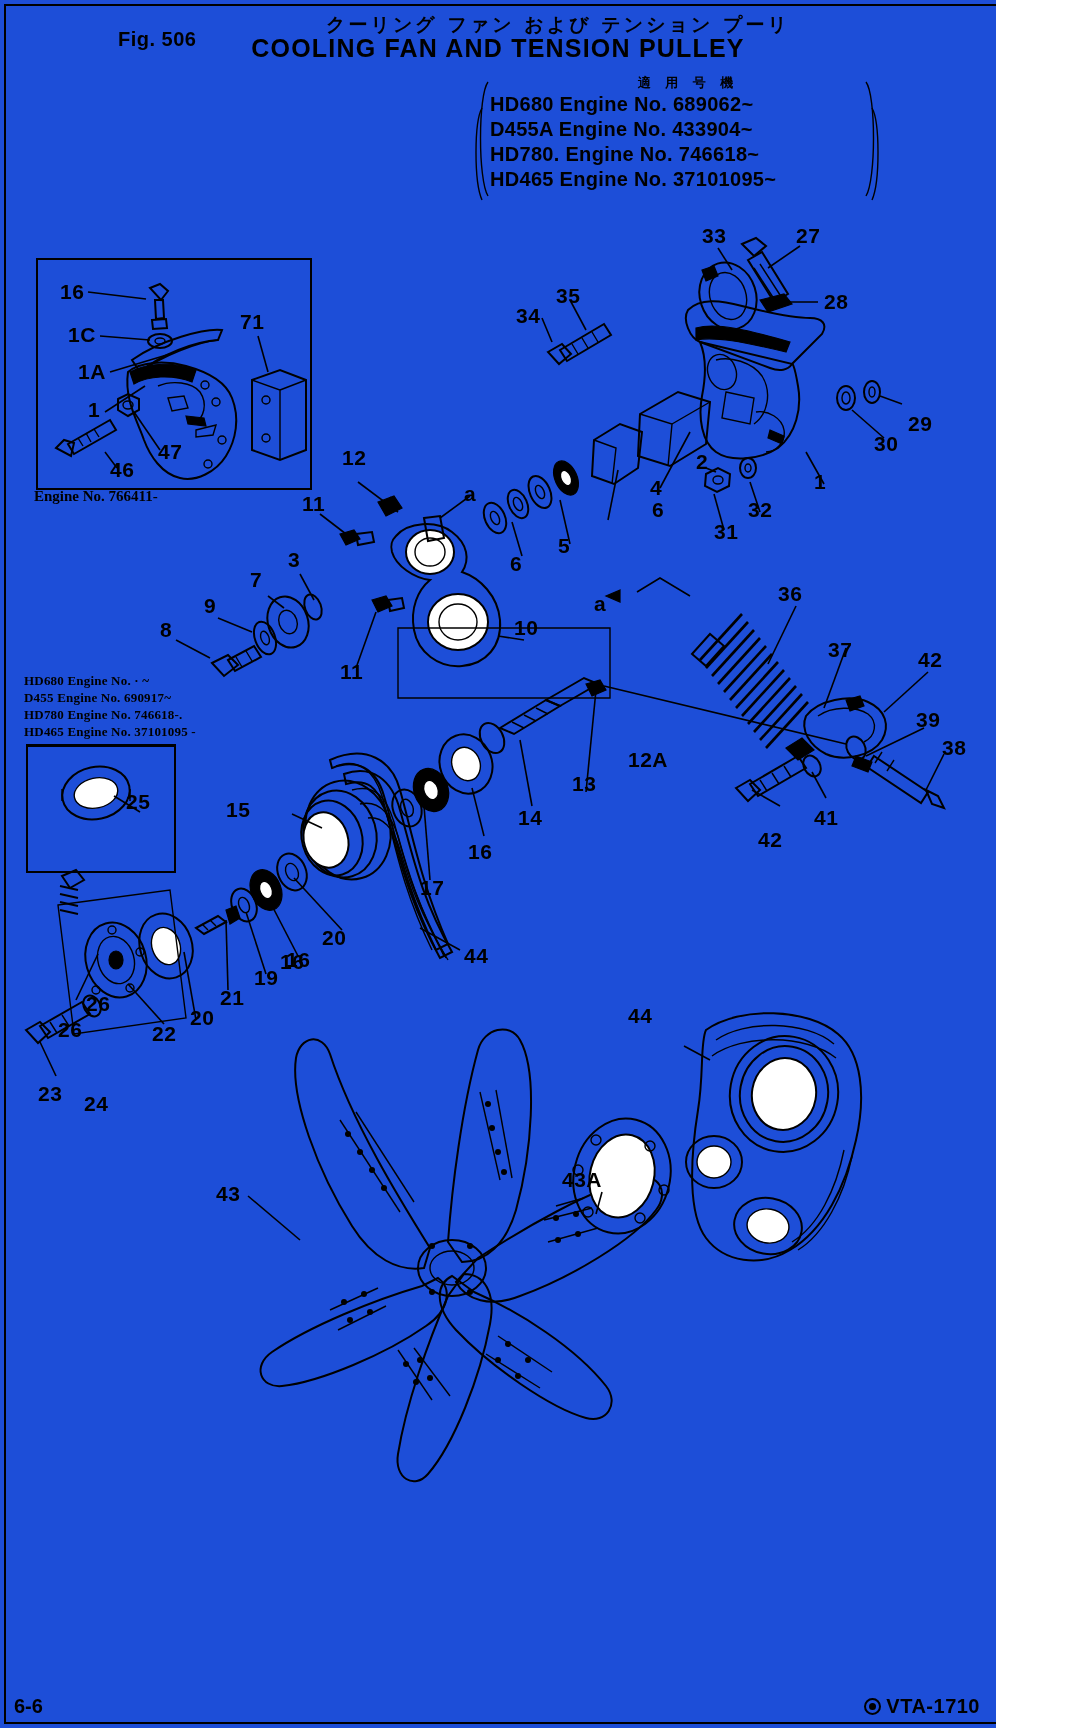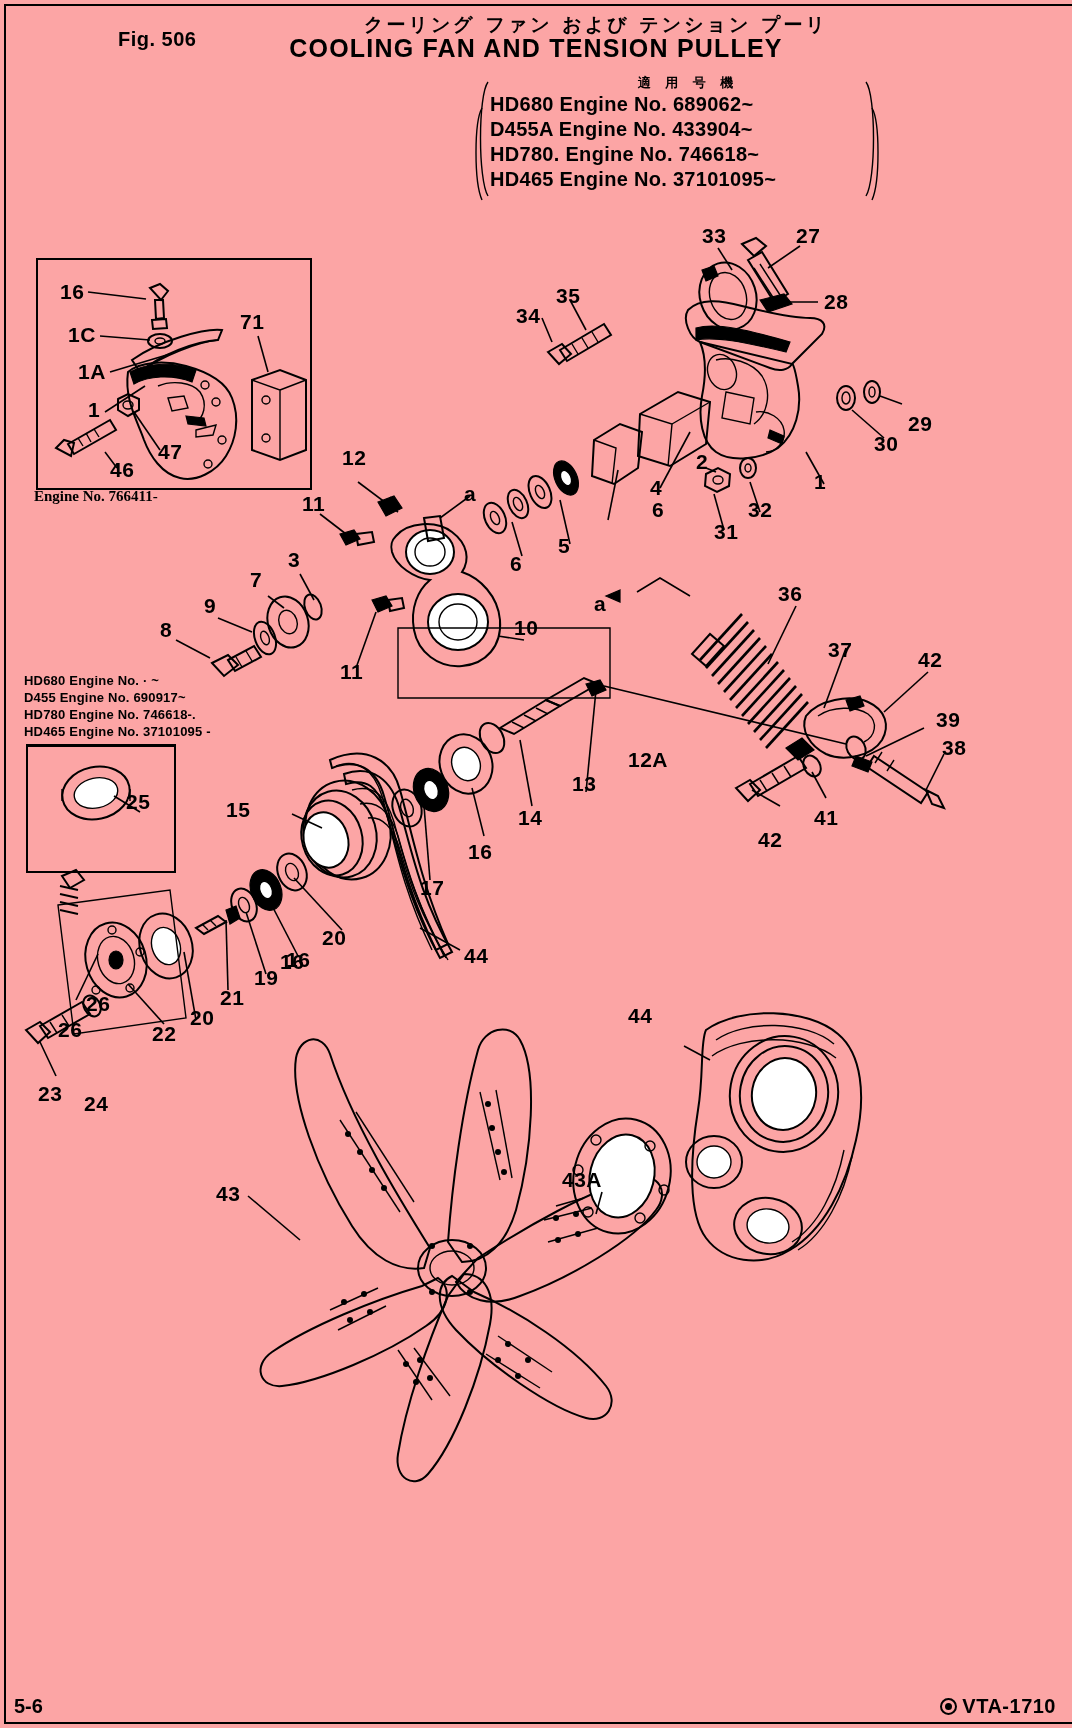--- a/index.html
+++ b/index.html
@@ -3,23 +3,23 @@
 <meta charset="utf-8">
 <style>
   * { box-sizing: border-box; }
   html, body {
     margin: 0; padding: 0;
     background: #ffffff;
     font-family: "Liberation Sans", sans-serif;
   }
   #page {
     position: relative;
-    width: 1072px;
+    width: 996px;
     height: 1728px;
-    background: #fca5a5;
+    background: #1d4ed8;
     overflow: hidden;
   }
   
   #page-frame {
     position: absolute;
     left: 4px; top: 4px;
     width: 1082px; height: 1720px;
     border: 2px solid #000;
   }
   .jp-title {
@@ -100,21 +100,21 @@
     white-space: nowrap;
   }
   .note-block {
     position: absolute;
     font-size: 13px;
     font-weight: bold;
     line-height: 17px;
     white-space: nowrap;
     font-family: "Liberation Sans", sans-serif;
   }
-  .note-block div { letter-spacing: .2px; }
+  .note-block div { letter-spacing: .2px; font-family: Liberation Serif, serif; }
   .footer-left {
     position: absolute;
     left: 14px; bottom: 10px;
     font-size: 20px; font-weight: bold;
   }
   .footer-right {
     position: absolute;
     right: 16px; bottom: 10px;
     font-size: 20px; font-weight: bold;
     letter-spacing: .5px;
@@ -604,21 +604,21 @@
   <div class="callout" style="left:288px; top:548px;">3</div>
   <div class="callout" style="left:250px; top:568px;">7</div>
   <div class="callout" style="left:204px; top:594px;">9</div>
   <div class="callout" style="left:160px; top:618px;">8</div>
   <div class="callout" style="left:514px; top:616px;">10</div>
   <div class="callout" style="left:340px; top:660px;">11</div>
 
   <div class="callout" style="left:778px; top:582px;">36</div>
   <div class="callout" style="left:828px; top:638px;">37</div>
   <div class="callout" style="left:918px; top:648px;">42</div>
-  <div class="callout" style="left:936px; top:708px;">39</div>
+  <div class="callout" style="left:916px; top:708px;">39</div>
   <div class="callout" style="left:942px; top:736px;">38</div>
   <div class="callout" style="left:814px; top:806px;">41</div>
   <div class="callout" style="left:758px; top:828px;">42</div>
   <div class="callout" style="left:594px; top:592px;">a</div>
 
   <div class="callout" style="left:628px; top:748px;">12A</div>
   <div class="callout" style="left:572px; top:772px;">13</div>
   <div class="callout" style="left:518px; top:806px;">14</div>
   <div class="callout" style="left:468px; top:840px;">16</div>
   <div class="callout" style="left:420px; top:876px;">17</div>
@@ -635,17 +635,17 @@
   <div class="callout" style="left:152px; top:1022px;">22</div>
   <div class="callout" style="left:190px; top:1006px;">20</div>
   <div class="callout" style="left:220px; top:986px;">21</div>
   <div class="callout" style="left:254px; top:966px;">19</div>
   <div class="callout" style="left:286px; top:948px;">16</div>
 
   <div class="callout" style="left:216px; top:1182px;">43</div>
   <div class="callout" style="left:562px; top:1168px;">43A</div>
   <div class="callout" style="left:628px; top:1004px;">44</div>
 
-  <div class="footer-left">5-6</div>
+  <div class="footer-left">6-6</div>
   <div class="footer-right">
     <span class="footer-logo"></span><span>VTA-1710</span>
   </div>
 </div>
 
 </body></html>

